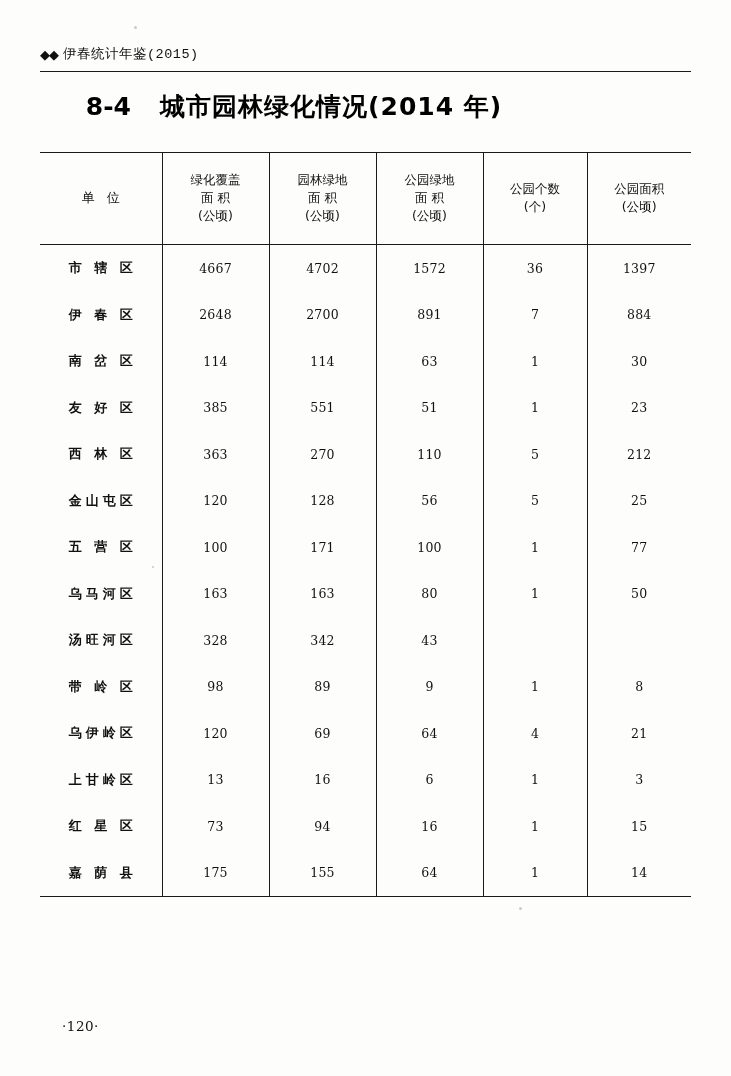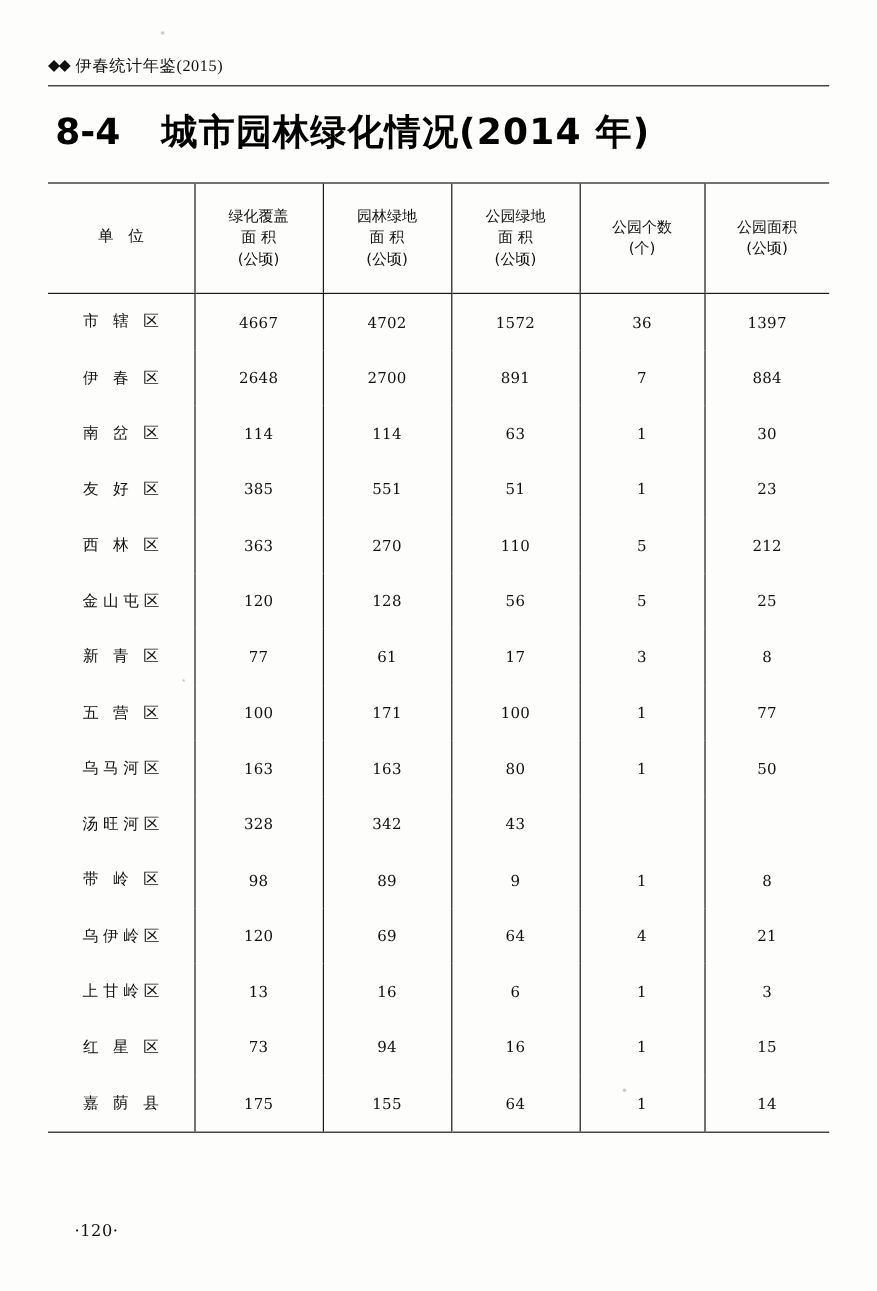--- a/index.html
+++ b/index.html
@@ -38,38 +38,38 @@
     line-height: 18px;
     letter-spacing: -1px;
     color: #111;
     margin-right: 5px;
   }
   .runhead .rh-text {
     font-size: 13.5px;
     line-height: 18px;
     letter-spacing: 0.5px;
     color: #111;
-    font-family: Liberation Serif, serif;
+    font-family: Liberation Mono, monospace;
   }
   .runhead-rule {
     position: absolute;
     left: 40px;
     top: 71px;
     width: 651px;
     border-top: 1.6px solid #1a1a1a;
   }
 
   
   .title {
     position: absolute;
     left: 0;
     top: 90px;
     width: 588px;
     text-align: center;
-    font-size: 30px;
+    font-size: 25px;
     font-weight: bold;
     letter-spacing: 1px;
     color: #000;
     font-family: "DejaVu Sans", "Liberation Sans", sans-serif;
   }
   .title .tnum { letter-spacing: 0px; }
 
   
   .tablewrap {
     position: absolute;
@@ -120,21 +120,21 @@
     font-size: 12.5px;
     color: #111;
     text-align: center;
     vertical-align: middle;
   }
   table.stat tbody td.unit {
     border-left: none;
     letter-spacing: 4px;
     text-indent: 4px;
     font-size: 13px;
-    font-weight: normal;
+    font-weight: bold;
   }
   table.stat tbody td.num {
     font-family: "DejaVu Serif", "Liberation Serif", serif;
     font-size: 12.5px;
     letter-spacing: 0.2px;
   }
   table.stat tbody tr:last-child td {
     border-bottom: 1.6px solid #1a1a1a;
   }
 
@@ -257,28 +257,20 @@
           </tr>
           <tr>
             <td class="unit">金山屯区</td>
             <td class="num">120</td>
             <td class="num">128</td>
             <td class="num">56</td>
             <td class="num">5</td>
             <td class="num">25</td>
           </tr>
           <tr>
-            <td class="unit">新 青 区</td>
-            <td class="num">77</td>
-            <td class="num">61</td>
-            <td class="num">17</td>
-            <td class="num">3</td>
-            <td class="num">8</td>
-          </tr>
-          <tr>
             <td class="unit">五 营 区</td>
             <td class="num">100</td>
             <td class="num">171</td>
             <td class="num">100</td>
             <td class="num">1</td>
             <td class="num">77</td>
           </tr>
           <tr>
             <td class="unit">乌马河区</td>
             <td class="num">163</td>

